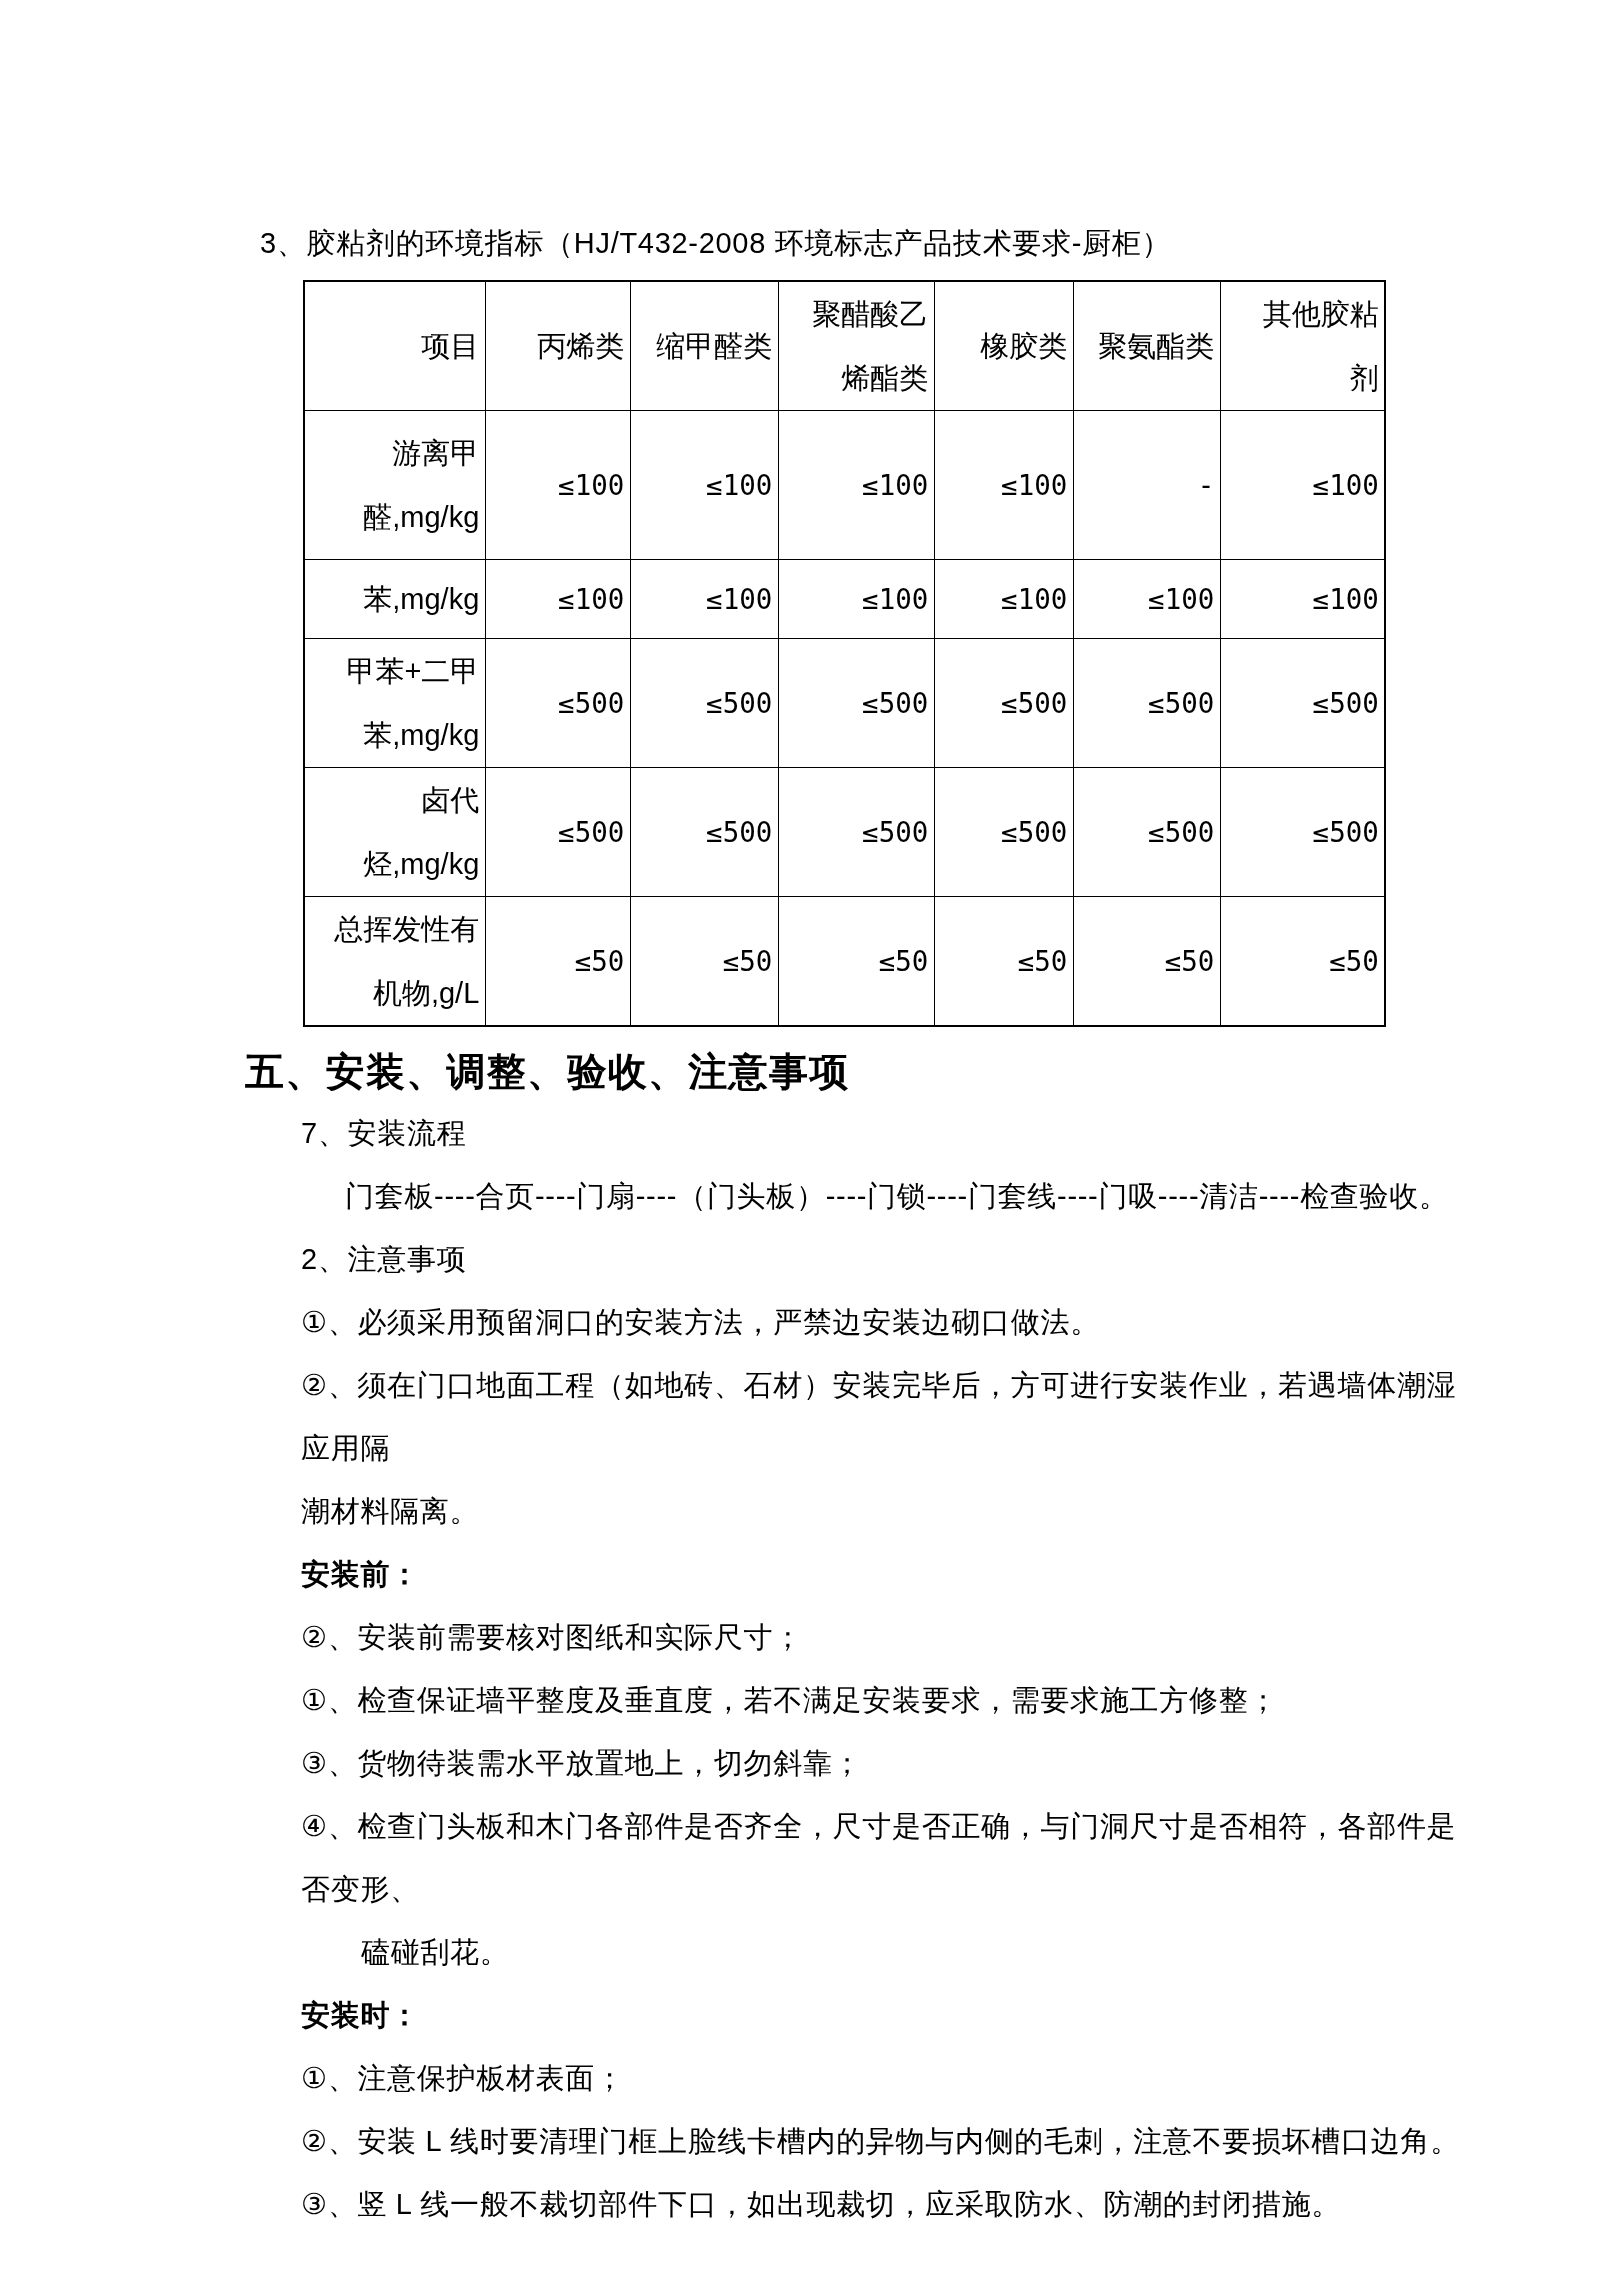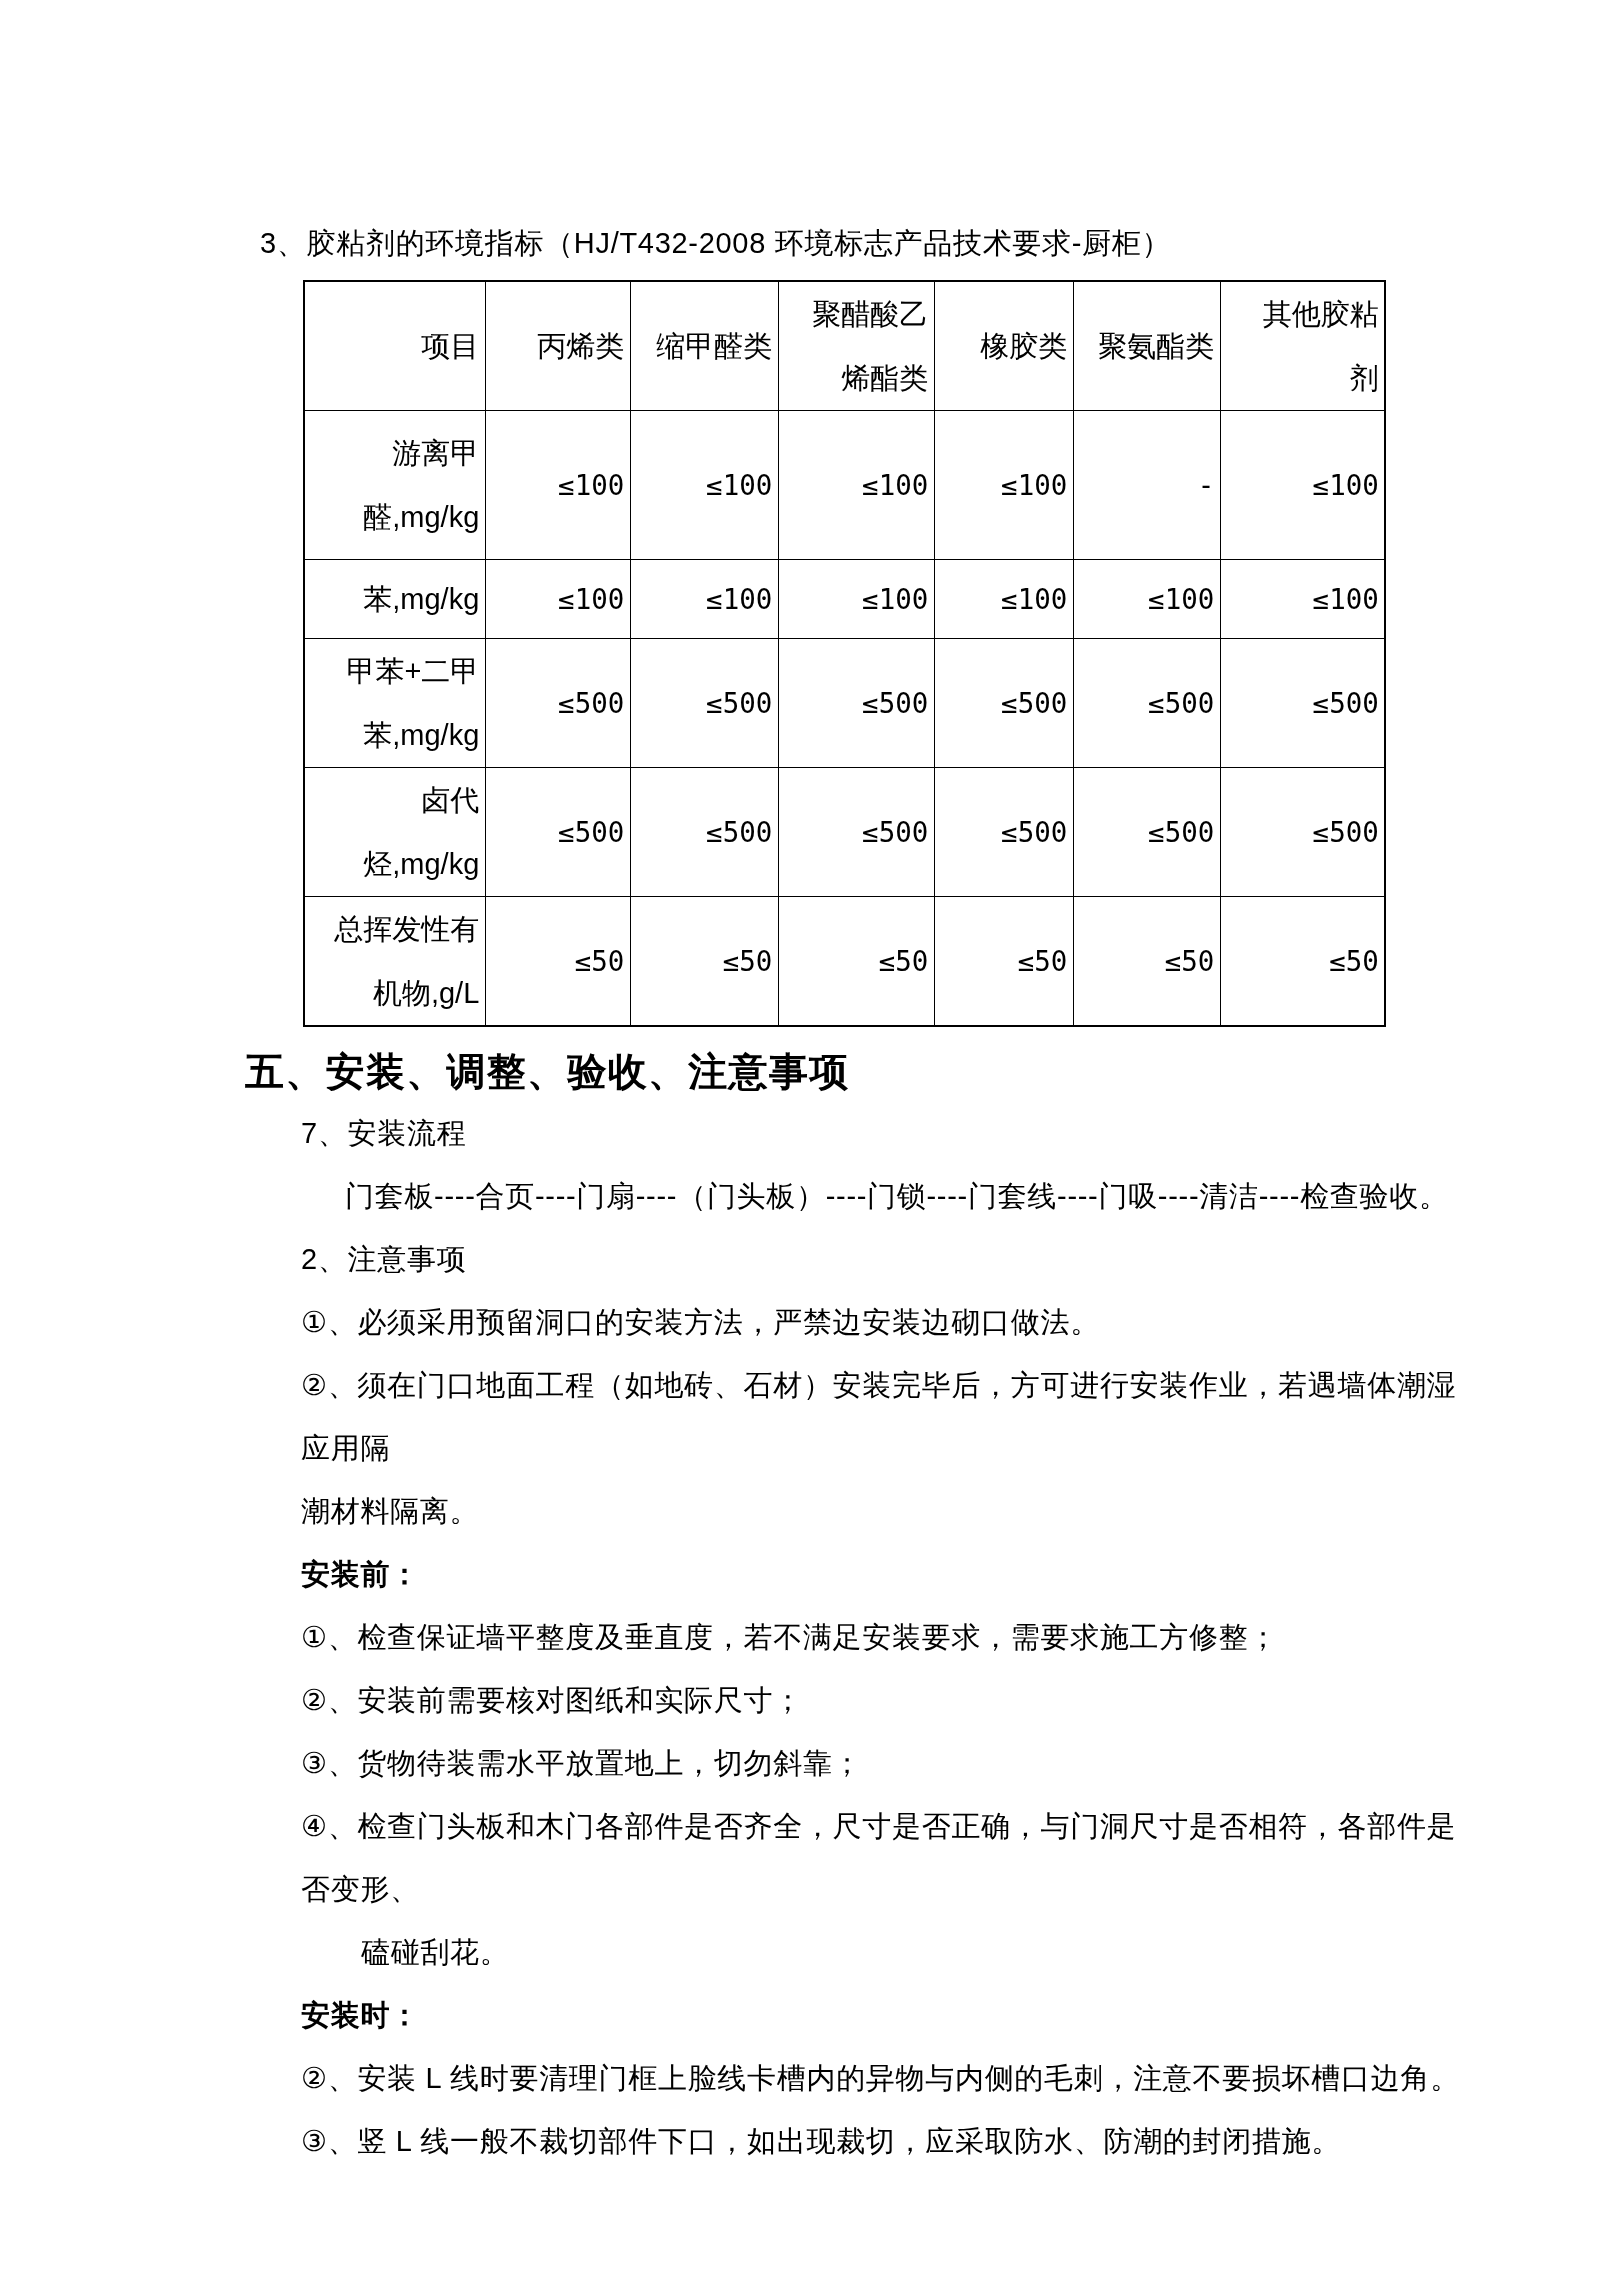--- a/index.html
+++ b/index.html
@@ -172,24 +172,25 @@
 
   <p class="p">7、安装流程</p>
   <p class="p flow">门套板----合页----门扇----（门头板）----门锁----门套线----门吸----清洁----检查验收。</p>
 
   <p class="p">2、注意事项</p>
   <p class="p">①、必须采用预留洞口的安装方法，严禁边安装边砌口做法。</p>
   <p class="p">②、须在门口地面工程（如地砖、石材）安装完毕后，方可进行安装作业，若遇墙体潮湿应用隔</p>
   <p class="p">潮材料隔离。</p>
 
   <p class="p bold">安装前：</p>
+  <p class="p">②、安装前需要核对图纸和实际尺寸；</p>
   <p class="p">①、检查保证墙平整度及垂直度，若不满足安装要求，需要求施工方修整；</p>
-  <p class="p">②、安装前需要核对图纸和实际尺寸；</p>
   <p class="p">③、货物待装需水平放置地上，切勿斜靠；</p>
   <p class="p">④、检查门头板和木门各部件是否齐全，尺寸是否正确，与门洞尺寸是否相符，各部件是否变形、</p>
   <p class="p cont4">磕碰刮花。</p>
 
   <p class="p bold">安装时：</p>
+  <p class="p">①、注意保护板材表面；</p>
   <p class="p">②、安装 L 线时要清理门框上脸线卡槽内的异物与内侧的毛刺，注意不要损坏槽口边角。</p>
   <p class="p">③、竖 L 线一般不裁切部件下口，如出现裁切，应采取防水、防潮的封闭措施。</p>
 
 </div>
 
 
 </body></html>

